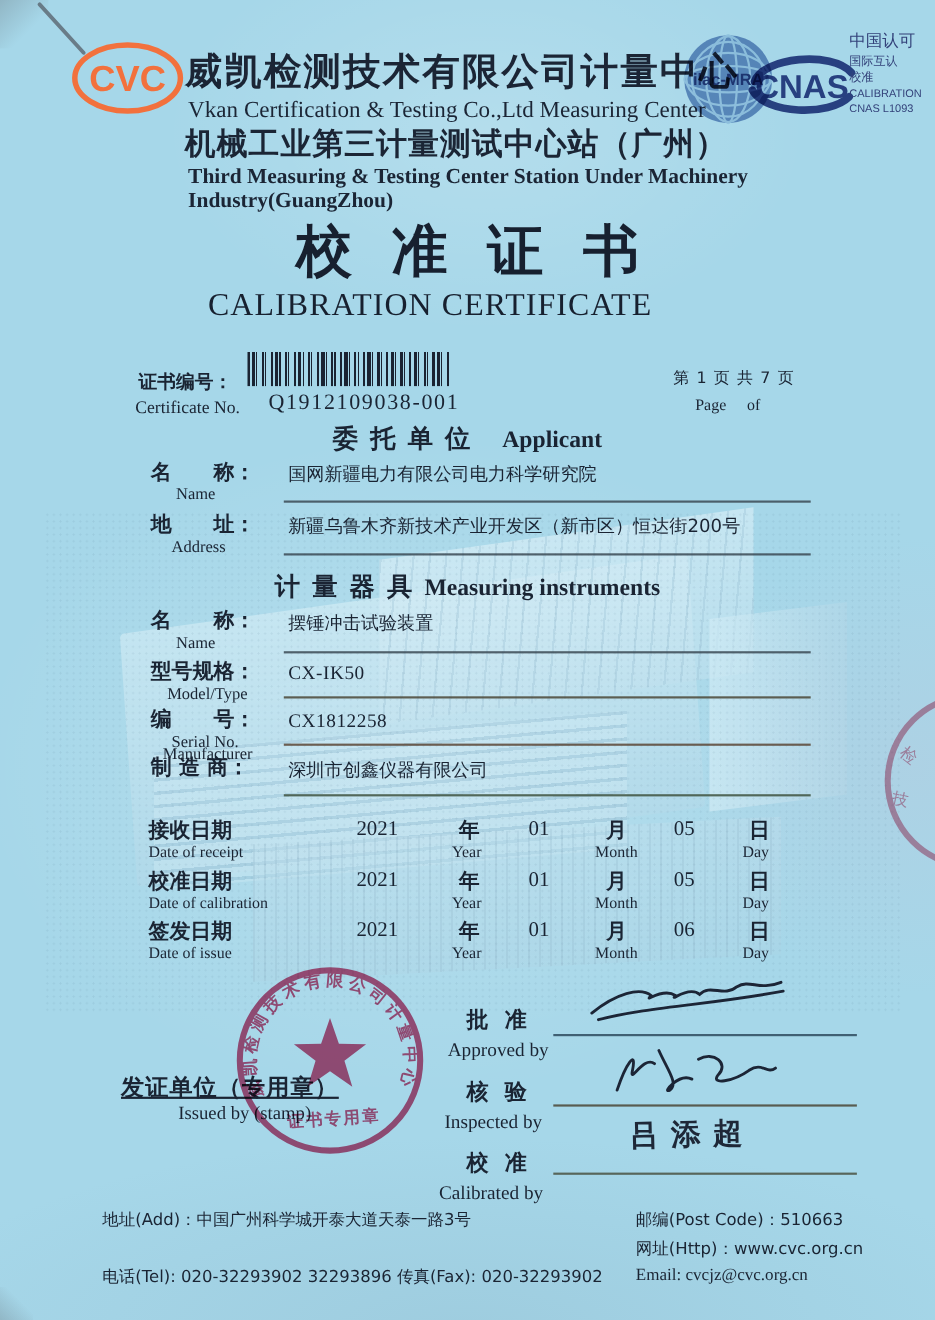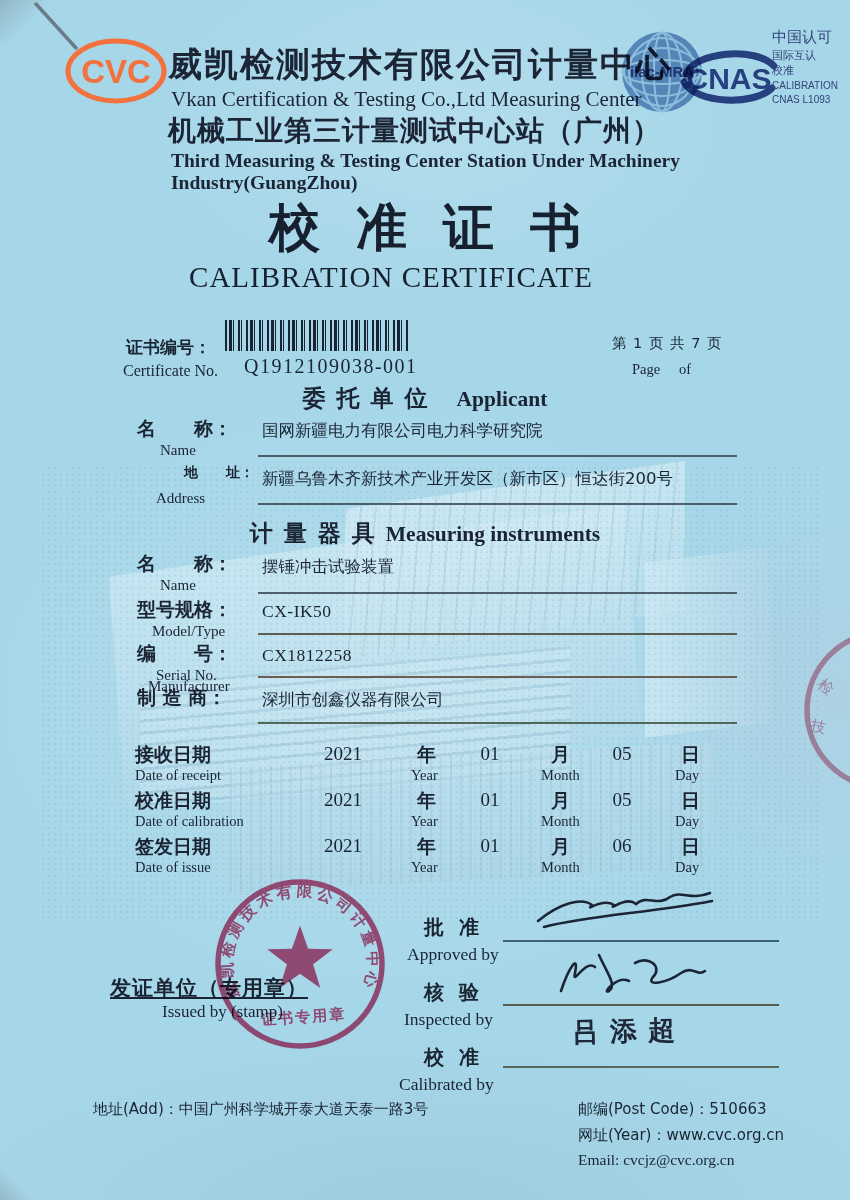--- a/index.html
+++ b/index.html
@@ -125,21 +125,21 @@
   <div class="abs" style="left:0;top:383px;width:850px;display:flex;justify-content:center;align-items:baseline;gap:18px;">
     <span class="zh b" style="font-size:23px;letter-spacing:11px;">委托单位</span>
     <span class="serif b" style="font-size:21.5px;">Applicant</span>
   </div>
 
   <div class="abs zh sb" style="left:137px;top:416px;font-size:19px;">名　　称：</div>
   <div class="abs serif" style="left:160px;top:442px;font-size:15px;">Name</div>
   <div class="abs zh" style="left:262px;top:420px;font-size:16.5px;">国网新疆电力有限公司电力科学研究院</div>
   <div class="rule" style="left:258px;top:455px;width:479px;"></div>
 
-  <div class="abs zh sb" style="left:137px;top:464px;font-size:14px;margin-left:47px;">地　　址：</div>
+  <div class="abs zh sb" style="left:137px;top:464px;font-size:19px;">地　　址：</div>
   <div class="abs serif" style="left:156px;top:490px;font-size:15px;">Address</div>
   <div class="abs zh" style="left:262px;top:468px;font-size:16.5px;">新疆乌鲁木齐新技术产业开发区（新市区）恒达街200号</div>
   <div class="rule" style="left:258px;top:503px;width:479px;"></div>
 
   <div class="abs" style="left:0;top:518px;width:850px;display:flex;justify-content:center;align-items:baseline;">
     <span class="zh b" style="font-size:23px;letter-spacing:11px;">计量器具</span>
     <span class="serif b" style="font-size:21.5px;">Measuring instruments</span>
   </div>
 
   <div class="abs zh sb" style="left:137px;top:551px;font-size:19px;">名　　称：</div>
@@ -237,17 +237,18 @@
     <text x="0" y="58" text-anchor="middle" font-family="DejaVu Sans,sans-serif" font-size="15" font-weight="600" fill="#d2406b" letter-spacing="2" transform="rotate(-4)">证书专用章</text>
   </svg>
 
   <svg class="abs stamp-svg" style="left:793px;top:628px;" width="57" height="165" viewBox="0 0 57 165" opacity="0.55">
     <circle cx="92" cy="82" r="78" fill="none" stroke="#cf4468" stroke-width="5.5"></circle>
     <text x="24" y="58" font-family="DejaVu Sans,sans-serif" font-size="15" fill="#cf4468" transform="rotate(38 24 58)">检</text>
     <text x="17" y="102" font-family="DejaVu Sans,sans-serif" font-size="15" fill="#cf4468" transform="rotate(12 17 102)">技</text>
   </svg>
 
   <div class="abs zh" style="left:93px;top:1100px;font-size:15px;">地址(Add)：中国广州科学城开泰大道天泰一路3号</div>
+  <div class="abs zh" style="left:93px;top:1151px;font-size:15px;">电话(Tel): 020-32293902 32293896  传真(Fax): 020-32293902</div>
   <div class="abs zh" style="left:578px;top:1100px;font-size:15px;">邮编(Post Code)：510663</div>
-  <div class="abs zh" style="left:578px;top:1126px;font-size:15px;">网址(Year)：www.cvc.org.cn</div>
+  <div class="abs zh" style="left:578px;top:1126px;font-size:15px;">网址(Http)：www.cvc.org.cn</div>
   <div class="abs serif" style="left:578px;top:1151px;font-size:15.5px;">Email: cvcjz@cvc.org.cn</div>
 
 </div>
 
 </body></html>

